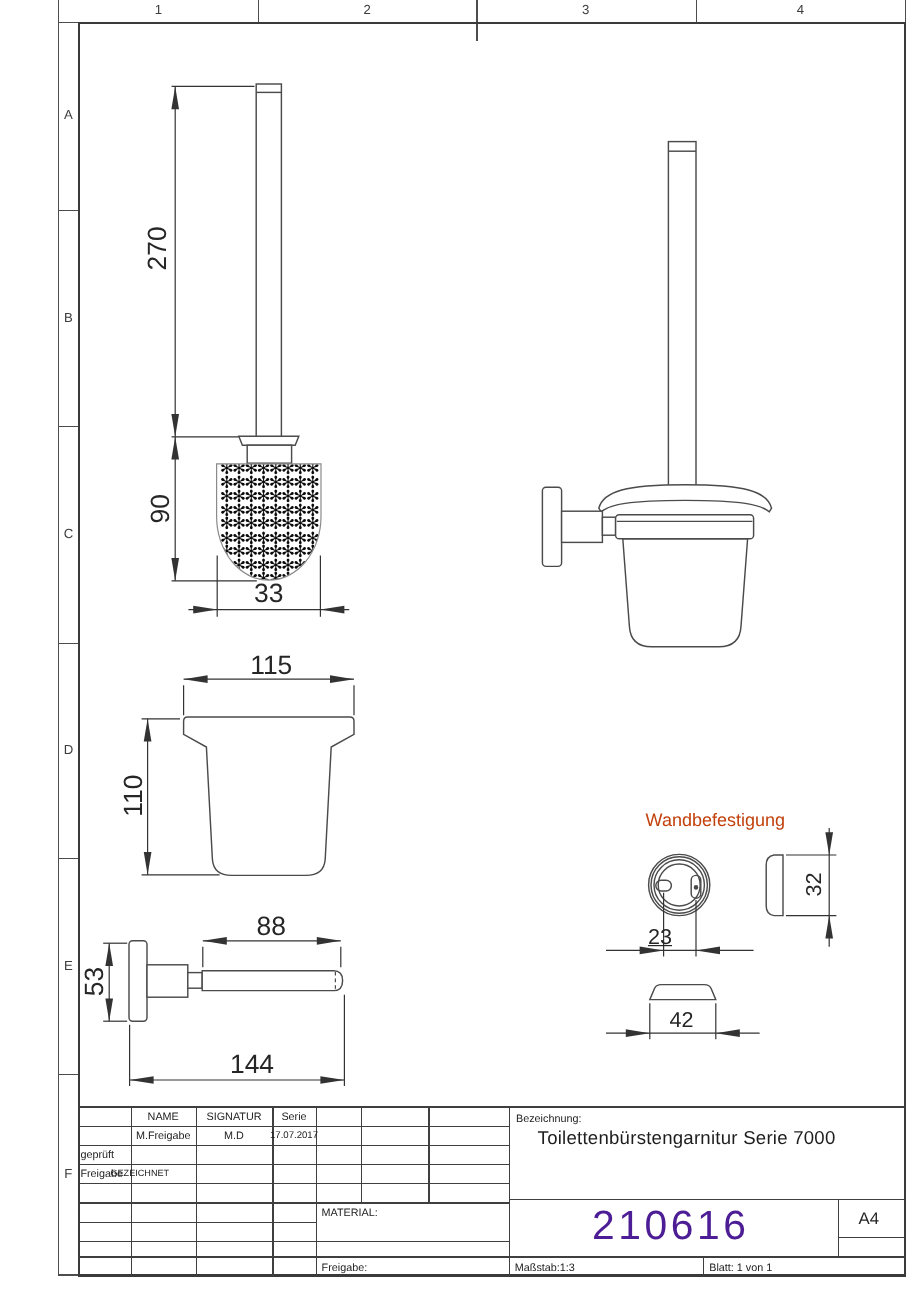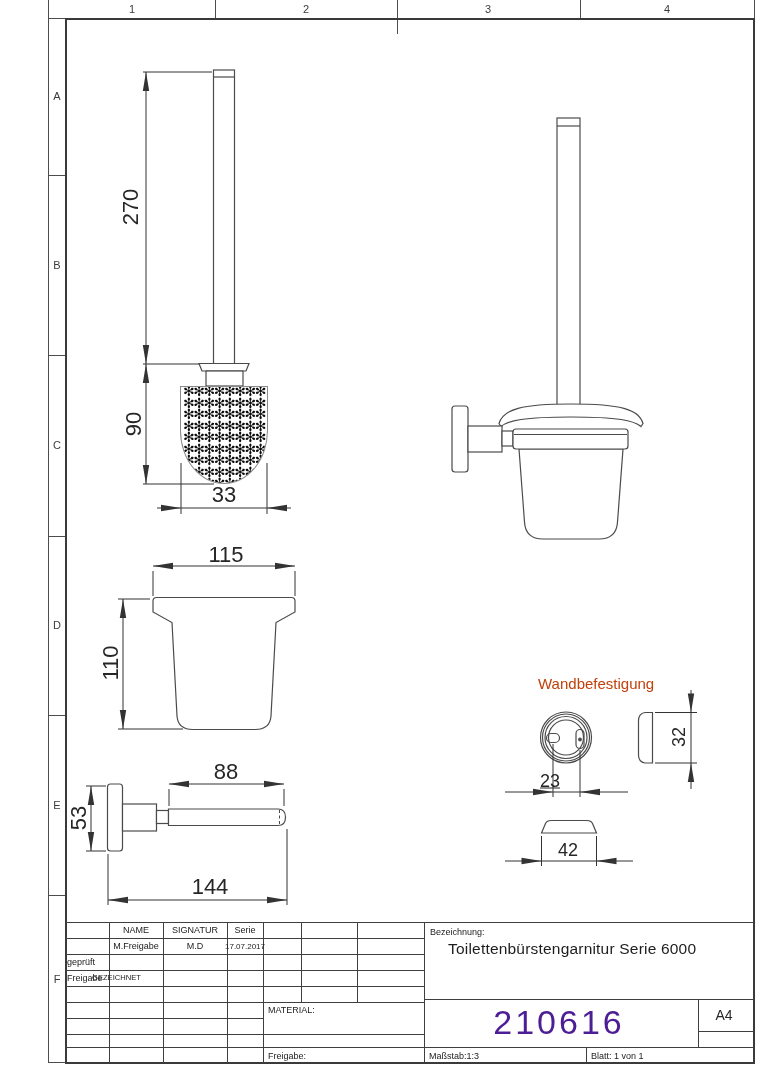--- a/index.html
+++ b/index.html
@@ -230,21 +230,21 @@
   <div class="lbl tb" style="left:136px;top:946px;">M.Freigabe</div>
   <div class="lbl tb" style="left:195px;top:946px;">M.D</div>
   <div class="lbl tb" style="left:245px;top:946px;font-size:8px;">17.07.2017</div>
   <div class="tb-left tb" style="left:67px;top:957px;">geprüft</div>
   <div class="tb-left tb" style="left:67px;top:973px;">Freigabe</div>
 
   <div class="tb-left tb" style="left:268px;top:1005px;">MATERIAL:</div>
   <div class="tb-left tb" style="left:268px;top:1051px;">Freigabe:</div>
 
   <div class="tb-left tb" style="left:430px;top:927px;">Bezeichnung:</div>
-  <div class="bez-title" style="left:448px;top:940px;">Toilettenbürstengarnitur Serie 6000</div>
+  <div class="bez-title" style="left:448px;top:940px;">Toilettenbürstengarnitur Serie 7000</div>
 
   <div class="lbl partno" style="left:559px;top:1022px;">210616</div>
   <div class="lbl fmt" style="left:724px;top:1015px;">A4</div>
 
   <div class="tb-left tb" style="left:429px;top:1051px;">Maßstab:1:3</div>
   <div class="tb-left tb" style="left:591px;top:1051px;">Blatt: 1 von 1</div>
 
 </div>
 
 </body></html>

